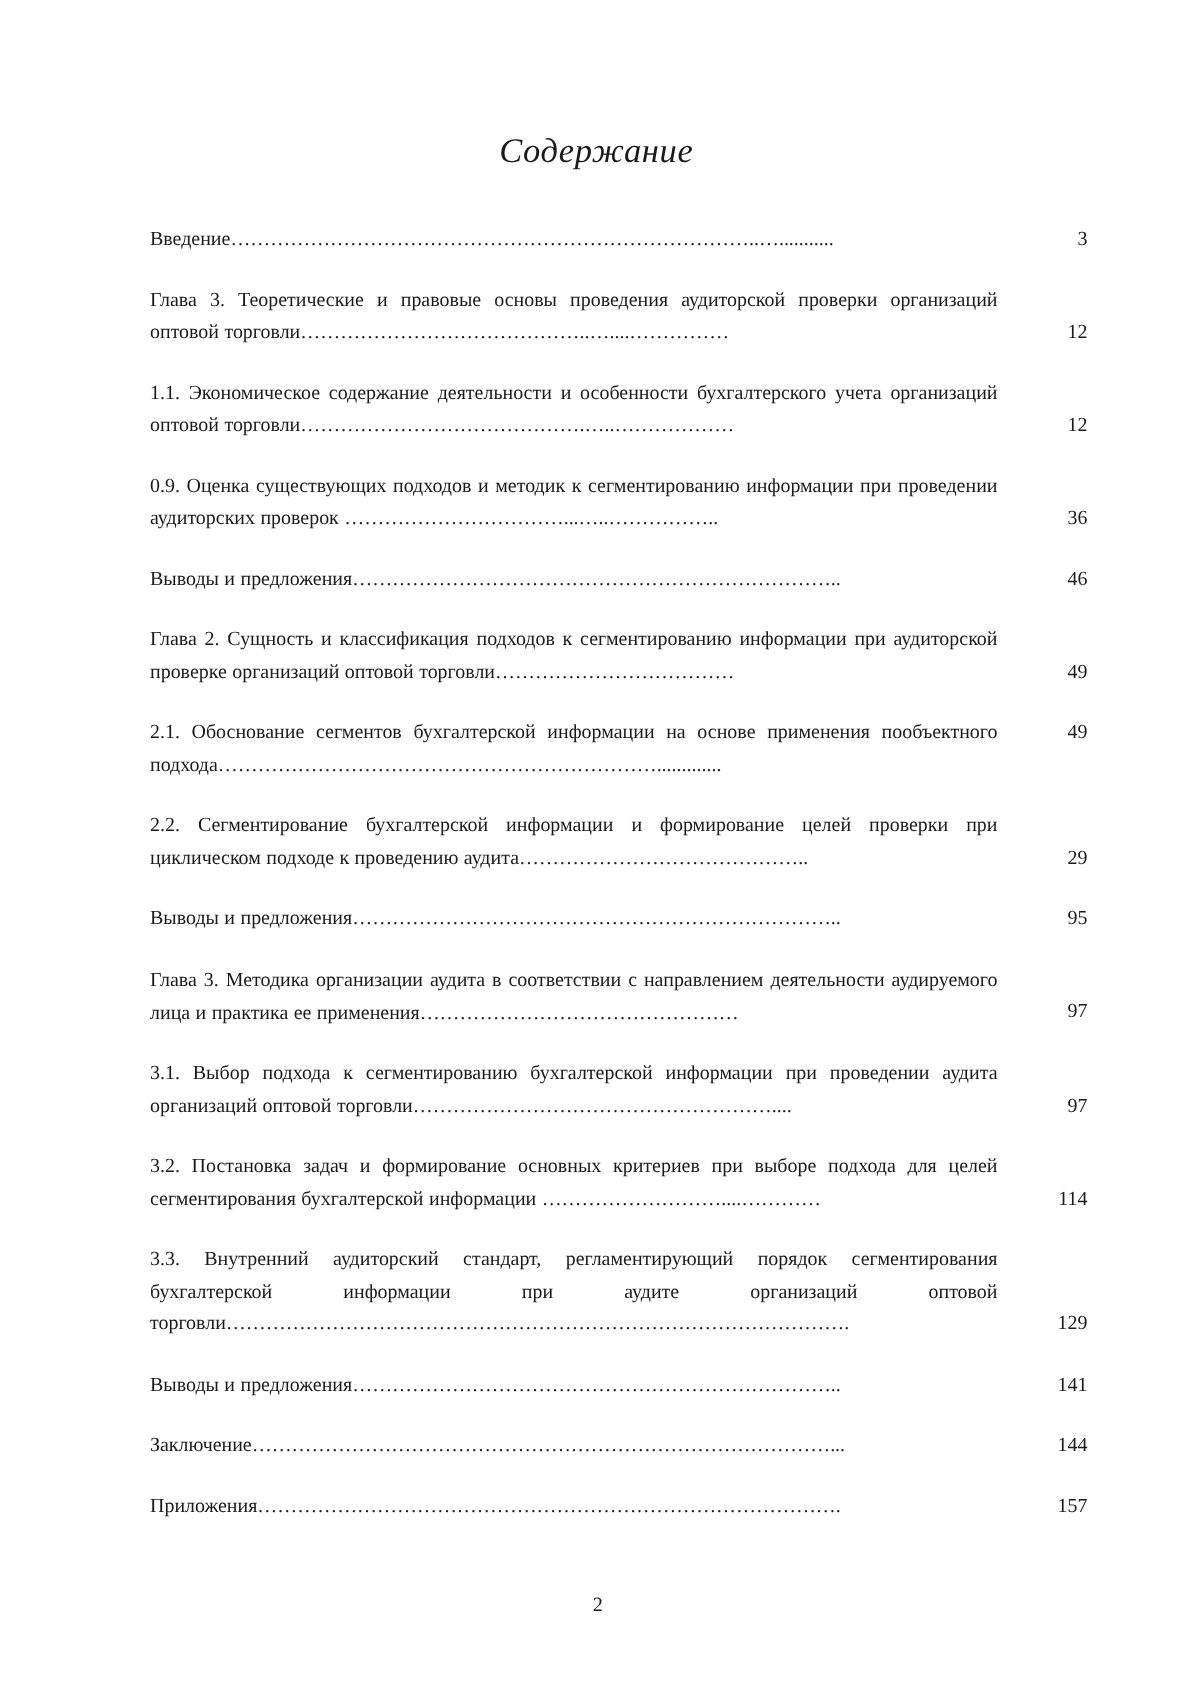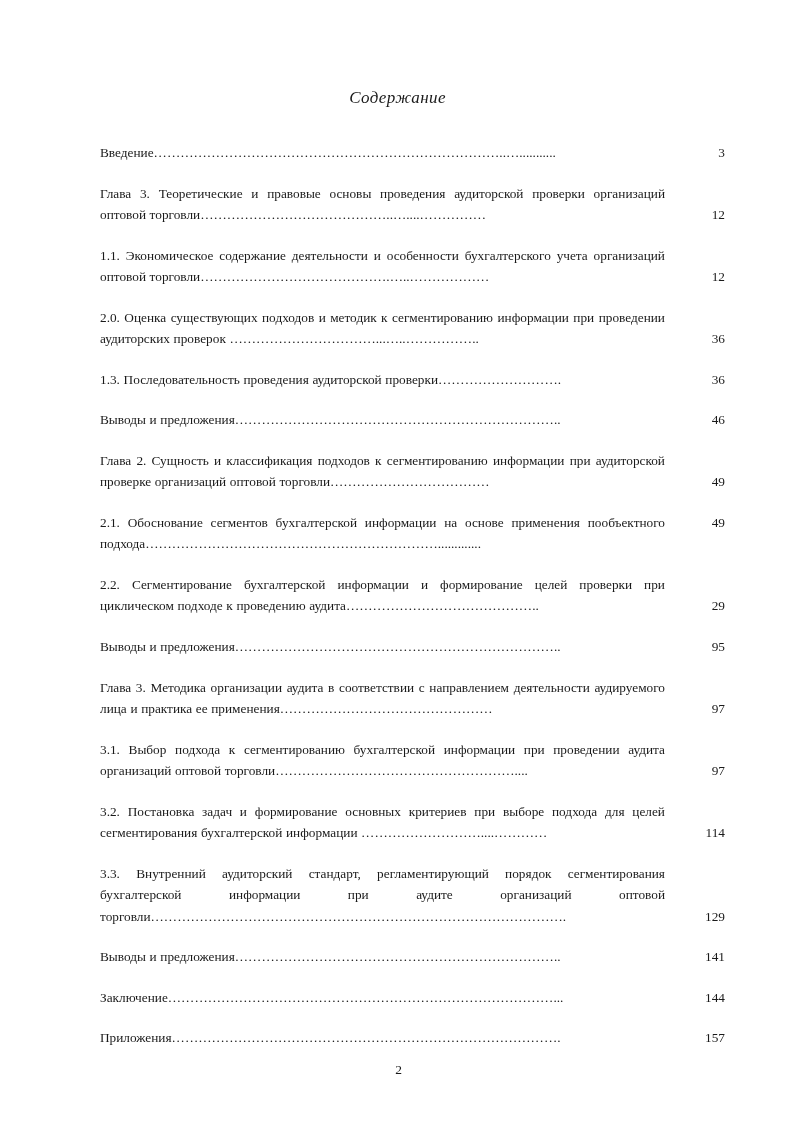--- a/index.html
+++ b/index.html
@@ -18,21 +18,21 @@
   .page {
     width: 797px;
     height: 1122px;
     box-sizing: border-box;
     padding: 88px 72px 40px 100px;
     position: relative;
   }
   .doc-title {
     text-align: center;
     font-style: italic;
-    font-size: 17px;
+    font-size: 23px;
     letter-spacing: 0.4px;
     margin: 0 0 34px 0;
     padding-right: 30px;
   }
   .toc {
     margin: 0;
     padding: 0;
   }
   .toc-entry {
     display: flex;
@@ -89,28 +89,24 @@
       <div class="entry-text">Глава 3. Теоретические и правовые основы проведения аудиторской проверки организаций оптовой торговли……………………………………..…....……………</div>
       <div class="entry-page low">12</div>
     </div>
 
     <div class="toc-entry">
       <div class="entry-text">1.1. Экономическое содержание деятельности и особенности бухгалтерского учета организаций оптовой торговли…………………………………….…..………………</div>
       <div class="entry-page low">12</div>
     </div>
 
     <div class="toc-entry">
-      <div class="entry-text">2.0. Оценка существующих подходов и методик к сегментированию информации при проведении аудиторских проверок ……………………………...…..……………..</div>
+      <div class="entry-text">0.9. Оценка существующих подходов и методик к сегментированию информации при проведении аудиторских проверок ……………………………...…..……………..</div>
       <div class="entry-page mid">36</div>
     </div>
 
-    <div class="toc-entry">
-      <div class="entry-text">1.3. Последовательность проведения аудиторской проверки……………………….</div>
-      <div class="entry-page">36</div>
-    </div>
 
     <div class="toc-entry">
       <div class="entry-text">Выводы и предложения………………………………………………………………..</div>
       <div class="entry-page">46</div>
     </div>
 
     <div class="toc-entry">
       <div class="entry-text">Глава 2. Сущность и классификация подходов к сегментированию информации при аудиторской проверке организаций оптовой торговли………………………………</div>
       <div class="entry-page low">49</div>
     </div>

